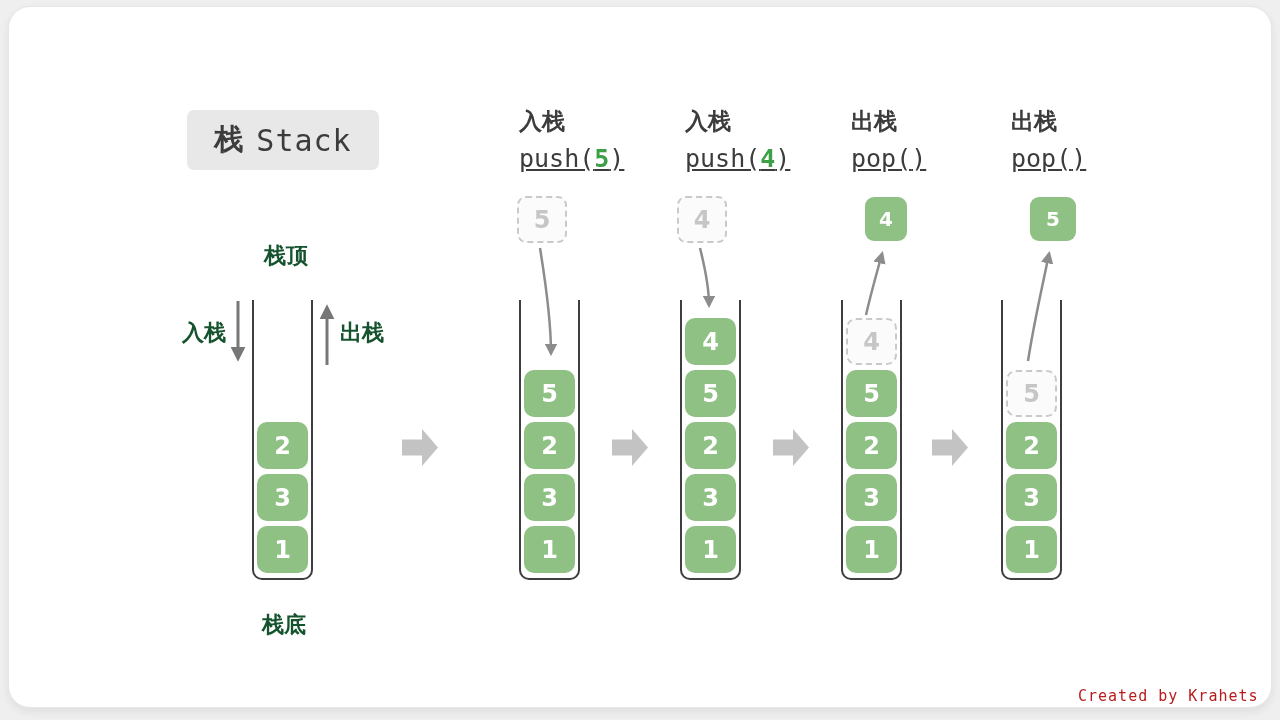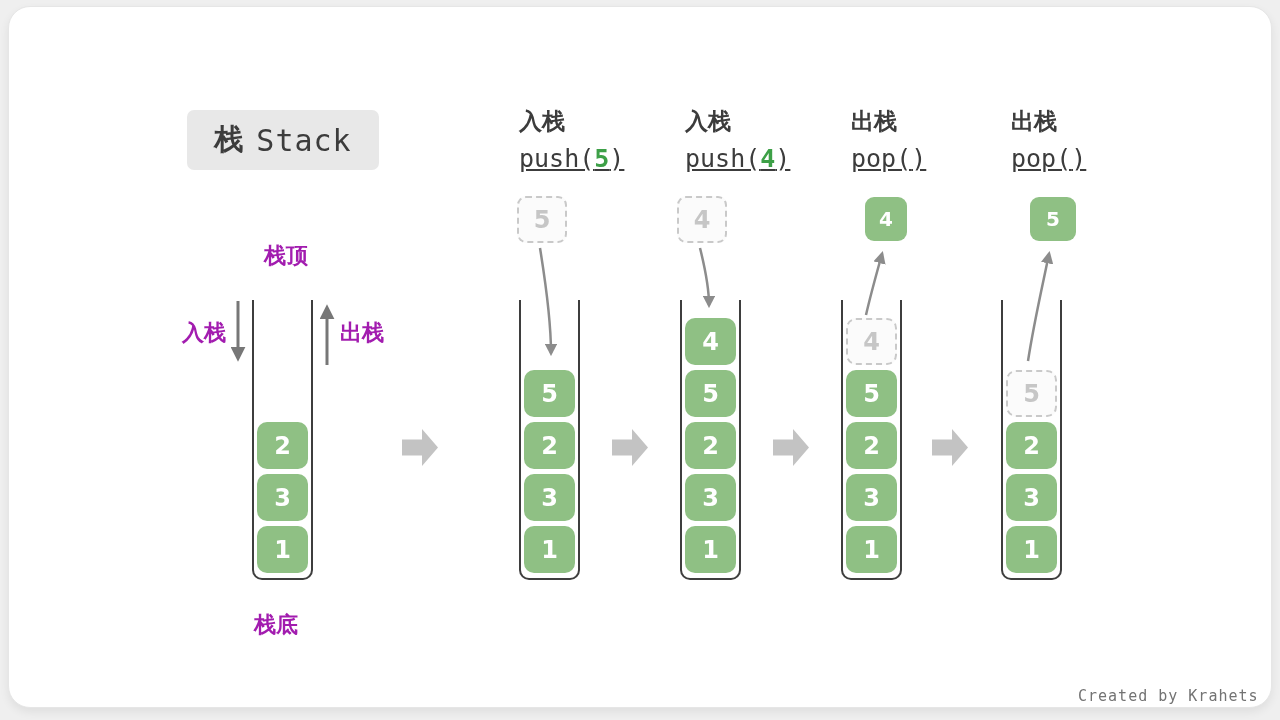--- a/index.html
+++ b/index.html
@@ -5,23 +5,23 @@
   html,body{margin:0;padding:0;width:1280px;height:720px;background:#efefef;overflow:hidden;
     font-family:"DejaVu Sans",sans-serif;}
   .card{position:absolute;left:8px;top:6px;width:1262px;height:700px;background:#ffffff;
     border:1px solid #e6e6e6;border-radius:22px;box-shadow:0 4px 10px rgba(0,0,0,0.07);}
   
   .title-badge{position:absolute;left:187px;top:110px;width:192px;height:60px;background:#e8e8e8;
     border-radius:7px;display:flex;align-items:center;justify-content:center;gap:13px;color:#3c3c3c;}
   .title-cjk{font:700 29px "DejaVu Sans",sans-serif;}
   .title-latin{font:400 30px "DejaVu Sans Mono",monospace;letter-spacing:1px;}
   
-  .cjk-label{position:absolute;font:700 22px "DejaVu Sans",sans-serif;color:#a21caf;line-height:27px;}
+  .cjk-label{position:absolute;font:700 22px "DejaVu Sans",sans-serif;color:#14532d;line-height:27px;}
   #lbl-top{left:236px;top:242px;width:100px;text-align:center;}
-  #lbl-bottom{left:226px;top:611px;width:100px;text-align:center;}
+  #lbl-bottom{left:234px;top:611px;width:100px;text-align:center;}
   #lbl-push{left:146px;top:319px;width:80px;text-align:right;}
   #lbl-pop{left:340px;top:319px;width:80px;text-align:left;}
   
   .op{position:absolute;top:106px;color:#3c3c3c;}
   .op .op-label{font:700 23px "DejaVu Sans",sans-serif;margin-bottom:7px;}
   .op .op-code{font:400 25px "DejaVu Sans Mono",monospace;text-decoration:underline;}
   .op .op-code .arg{color:#3da047;font-weight:700;}
   #op0{left:519px;} #op1{left:685px;} #op2{left:851px;} #op3{left:1011px;}
   
   .stack{position:absolute;top:300px;width:61px;height:280px;border:2px solid #3e3e3e;border-top:none;
@@ -39,21 +39,21 @@
     font:600 24px "DejaVu Sans",sans-serif;}
   .float-box.solid{background:#8fc084;color:#ffffff;font:600 20px "DejaVu Sans",sans-serif;}
   #fl0{left:517px;top:196px;width:50px;height:47px;}
   #fl1{left:677px;top:196px;width:50px;height:47px;}
   #fl2{left:865px;top:197px;width:42px;height:44px;}
   #fl3{left:1030px;top:197px;width:46px;height:44px;}
   
   #overlay{position:absolute;left:0;top:0;width:1280px;height:720px;z-index:5;pointer-events:none;}
   
   .watermark{position:absolute;left:1078px;top:687px;font:400 15px "DejaVu Sans Mono",monospace;
-    color:#737373;letter-spacing:1px;}
+    color:#b91c1c;letter-spacing:1px;}
 </style>
 </head>
 <body>
 
 <div class="card"></div>
 
 <div class="title-badge">
   <span class="title-cjk">栈</span>
   <span class="title-latin">Stack</span>
 </div>

